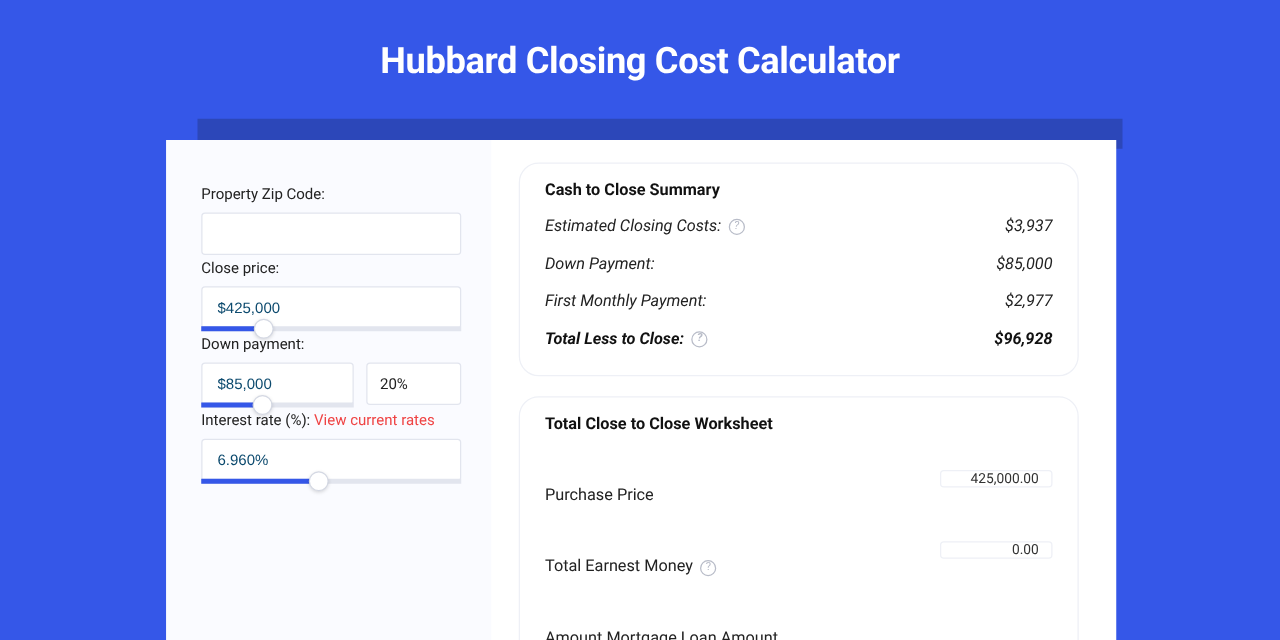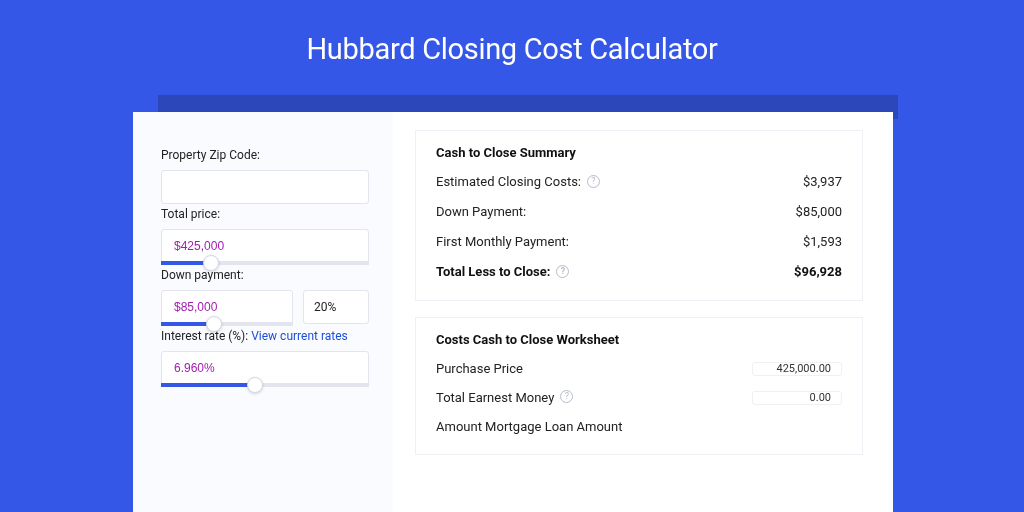--- a/index.html
+++ b/index.html
@@ -1,21 +1,21 @@
 <!DOCTYPE html>
 <html><head>
 <meta charset="utf-8">
 <style>
   * { box-sizing: border-box; margin: 0; padding: 0; }
   html, body { width: 1024px; height: 512px; overflow: hidden; font-family: -apple-system, BlinkMacSystemFont, "Segoe UI", Roboto, Arial, sans-serif; }
   body { background: #3557e8; position: relative; }
   .title {
     color: #fff;
     font-size: 29px;
-    font-weight: 400;
+    font-weight: 700;
     text-align: center;
     padding-top: 32px;
     letter-spacing: -0.3px;
   }
   .shadow-bar {
     position: absolute;
     left: 158px;
     top: 95px;
     width: 740px;
     height: 24px;
@@ -47,21 +47,21 @@
     display: block;
   }
   .text-input {
     width: 100%;
     height: 34px;
     border: 1px solid #e2e5ee;
     border-radius: 3px;
     background: #fff;
     padding: 0 12px;
     font-size: 12px;
-    color: #a21caf;
+    color: #0c4a6e;
   }
   .slider-wrap {
     position: relative;
     height: 4px;
     background: #e2e5ee;
     margin-top: -2px;
   }
   .slider-fill {
     position: absolute;
     left: 0; top: 0; bottom: 0;
@@ -74,51 +74,52 @@
     height: 16px;
     background: #fff;
     border: 1px solid #d4d8e3;
     border-radius: 50%;
     box-shadow: 0 1px 3px rgba(0,0,0,0.15);
     transform: translateX(-50%);
   }
   .dp-row { display: flex; gap: 10px; }
   .dp-amount { flex: 1; }
   .dp-pct-box {
-    width: 66px;
+    width: 76px;
     height: 34px;
     border: 1px solid #e2e5ee;
     border-radius: 3px;
     background: #fff;
     font-size: 12px;
     color: #222;
     padding: 0 10px;
     display: flex;
     align-items: center;
   }
-  .rate-link { color: #1d4ed8; font-size: 12px; }
+  .rate-link { color: #ef4444; font-size: 12px; }
   .card {
     border: 1px solid #eef0f6;
-    border-radius: 0;
+    border-radius: 16px;
     padding: 14px 20px 6px 20px;
     margin-bottom: 16px;
   }
   .card-title {
     font-size: 13px;
     font-weight: 700;
     color: #111;
     margin-bottom: 14px;
   }
   .sum-row {
     display: flex;
     justify-content: space-between;
     align-items: center;
     margin-bottom: 15px;
     font-size: 13px;
     color: #222;
+    font-style: italic;
   }
   .sum-row.bold { font-weight: 700; color: #111; }
   .sum-label { display: flex; align-items: center; gap: 6px; }
   .help-icon {
     width: 13px; height: 13px;
     border: 1px solid #b8bcc8;
     border-radius: 50%;
     color: #b8bcc8;
     font-size: 9px;
     display: inline-flex;
@@ -127,21 +128,21 @@
     line-height: 1;
   }
   .ws-row {
     display: flex;
     justify-content: space-between;
     align-items: center;
     margin-bottom: 14px;
     font-size: 13px;
     color: #222;
   }
-  .ws-label { display: flex; align-items: flex-start; gap: 6px; }
+  .ws-label { display: flex; align-items: flex-end; gap: 6px; margin-top: 28px; }
   .ws-value {
     min-width: 90px;
     height: 14px;
     border: 1px solid #eef0f6;
     border-radius: 3px;
     background: #fff;
     font-size: 11px;
     color: #333;
     padding: 0 10px;
     display: flex;
@@ -158,21 +159,21 @@
 <div class="calc">
 
   <div class="left-pane">
 
     <div class="field-group">
       <label class="field-label">Property Zip Code:</label>
       <input class="text-input" value="" style="">
     </div>
 
     <div class="field-group">
-      <label class="field-label">Total price:</label>
+      <label class="field-label">Close price:</label>
       <input class="text-input" value="$425,000" style="">
       <div class="slider-wrap">
         <div class="slider-fill" style="width:24%"></div>
         <div class="slider-thumb" style="left:24%"></div>
       </div>
     </div>
 
     <div class="field-group">
       <label class="field-label">Down payment:</label>
       <div class="dp-row">
@@ -218,34 +219,34 @@
           <div class="sum-row">
             <div class="sum-label">
               <span>Down Payment:</span>
             </div>
             <div>$85,000</div>
           </div>
           <div class="sum-row">
             <div class="sum-label">
               <span>First Monthly Payment:</span>
             </div>
-            <div>$1,593</div>
+            <div>$2,977</div>
           </div>
           <div class="sum-row bold">
             <div class="sum-label">
               <span>Total Less to Close:</span>
               <span class="help-icon">?</span>
             </div>
             <div>$96,928</div>
           </div>
         </div>
     </div>
 
     <div class="card">
-      <div class="card-title">Costs Cash to Close Worksheet</div>
+      <div class="card-title">Total Close to Close Worksheet</div>
       <div id="worksheet-rows">
           <div class="ws-row">
             <div class="ws-label">
               <span>Purchase Price</span>
             </div>
             <div class="ws-value">425,000.00</div>
           </div>
           <div class="ws-row">
             <div class="ws-label">
               <span>Total Earnest Money</span>

